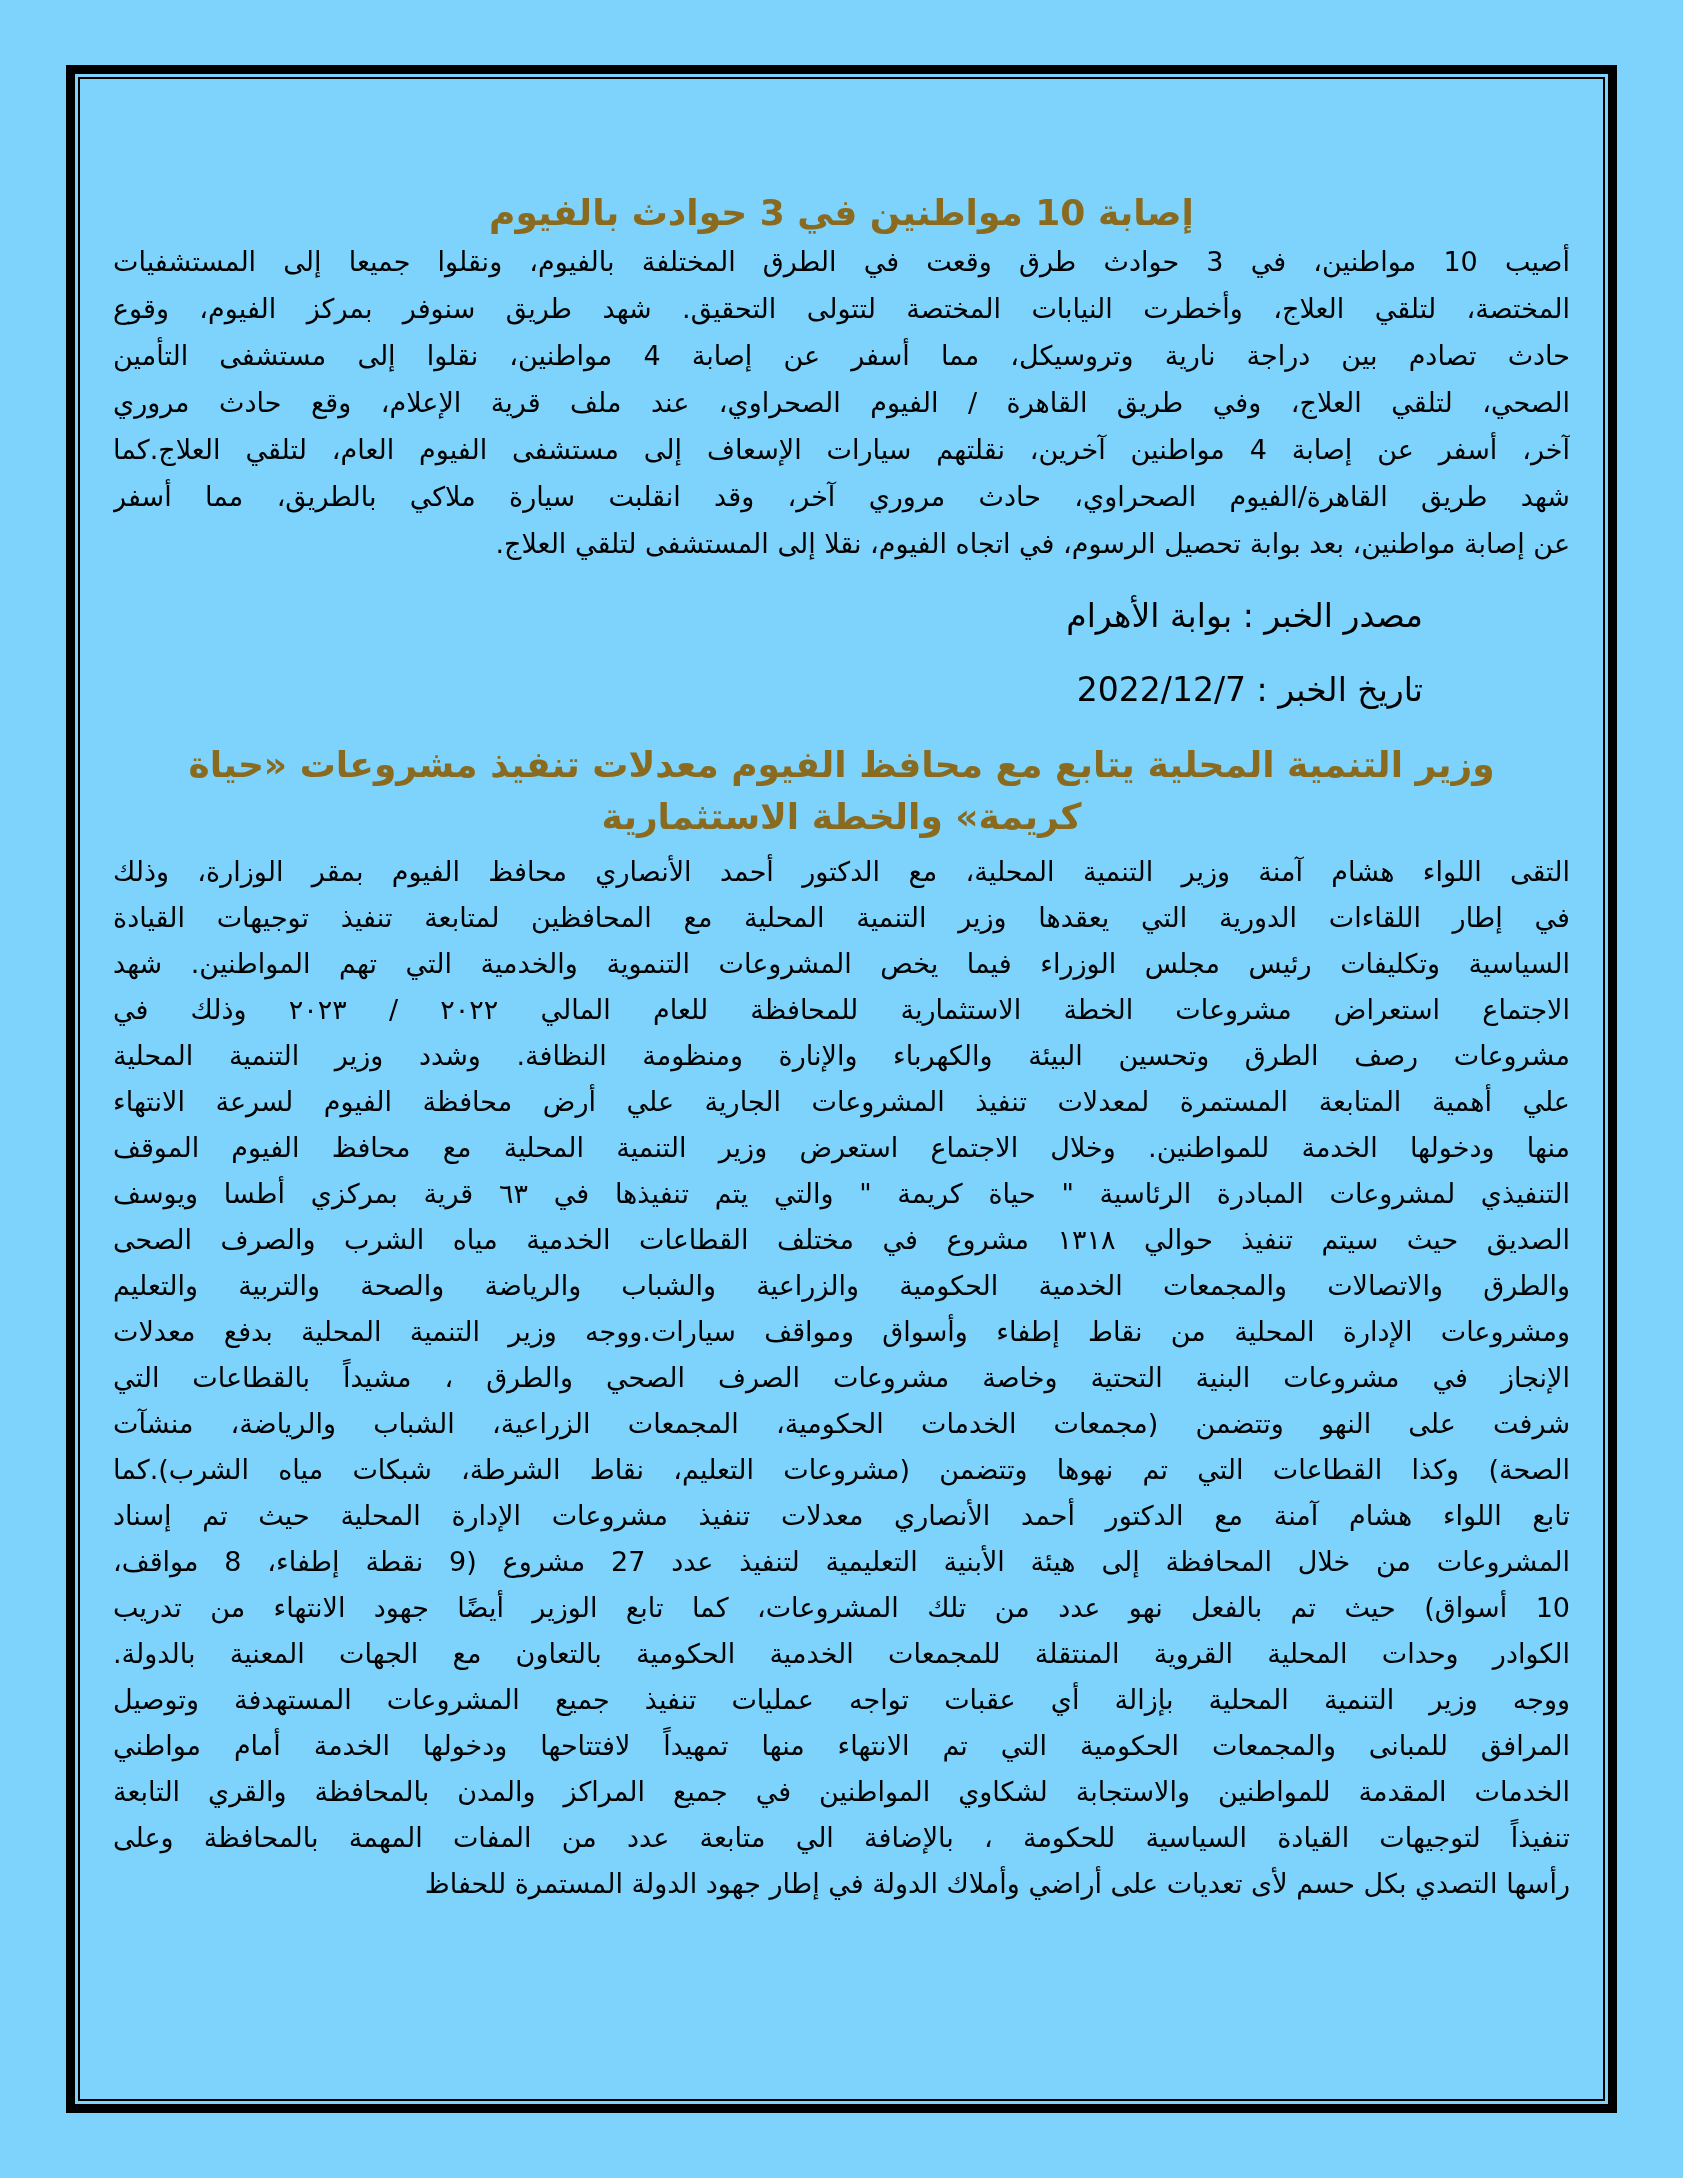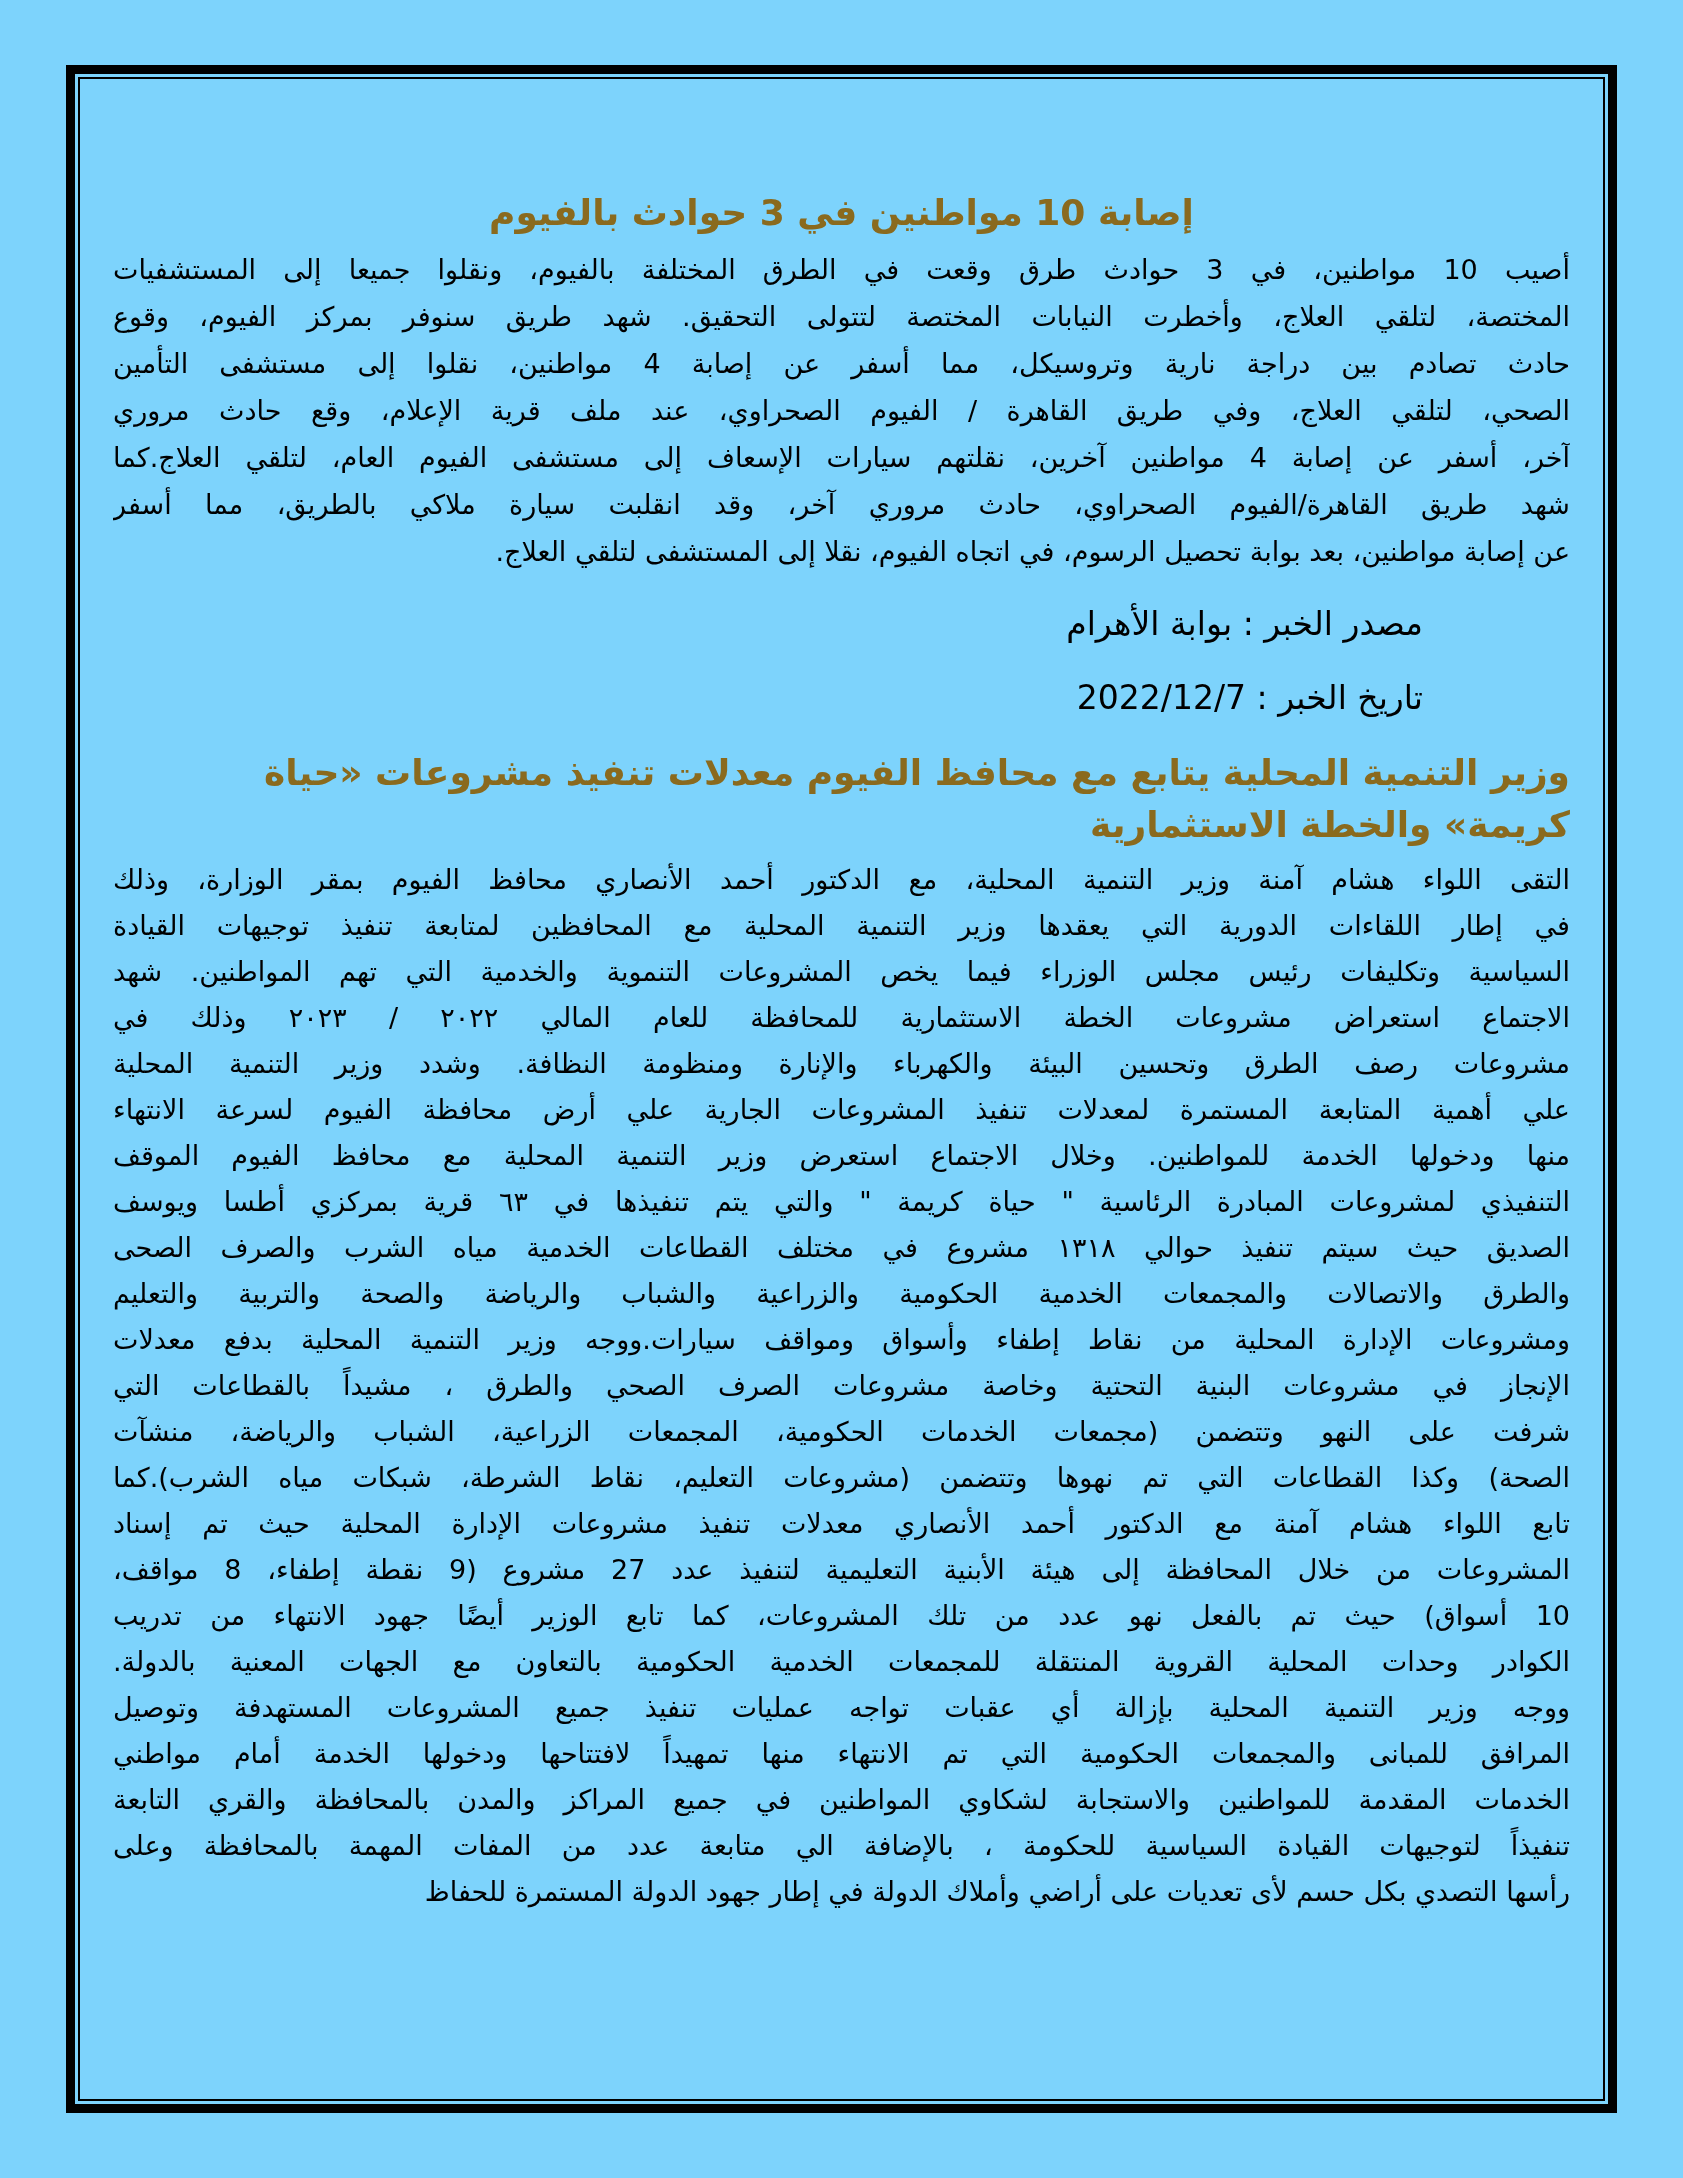--- a/index.html
+++ b/index.html
@@ -44,25 +44,26 @@
     font-weight: 700;
     line-height: 50px;
     text-align: center;
     color: #8A6A1E;
   }
   .title-2 {
     margin: 26px 0 0 0;
     font-size: 36px;
     font-weight: 700;
     line-height: 52px;
+    text-align: center;
     color: #8A6A1E;
   }
   .title-2 .tline { display: block; }
   .para { margin: 0; }
-  .para-a { margin-top: 8px; }
+  .para-a { }
   .para-b { margin-top: 6px; }
   .line {
     font-size: 27px;
     line-height: 47px;
     height: 47px;
     overflow: hidden;
     text-align: justify;
     text-align-last: justify;
     text-justify: inter-word;
   }

